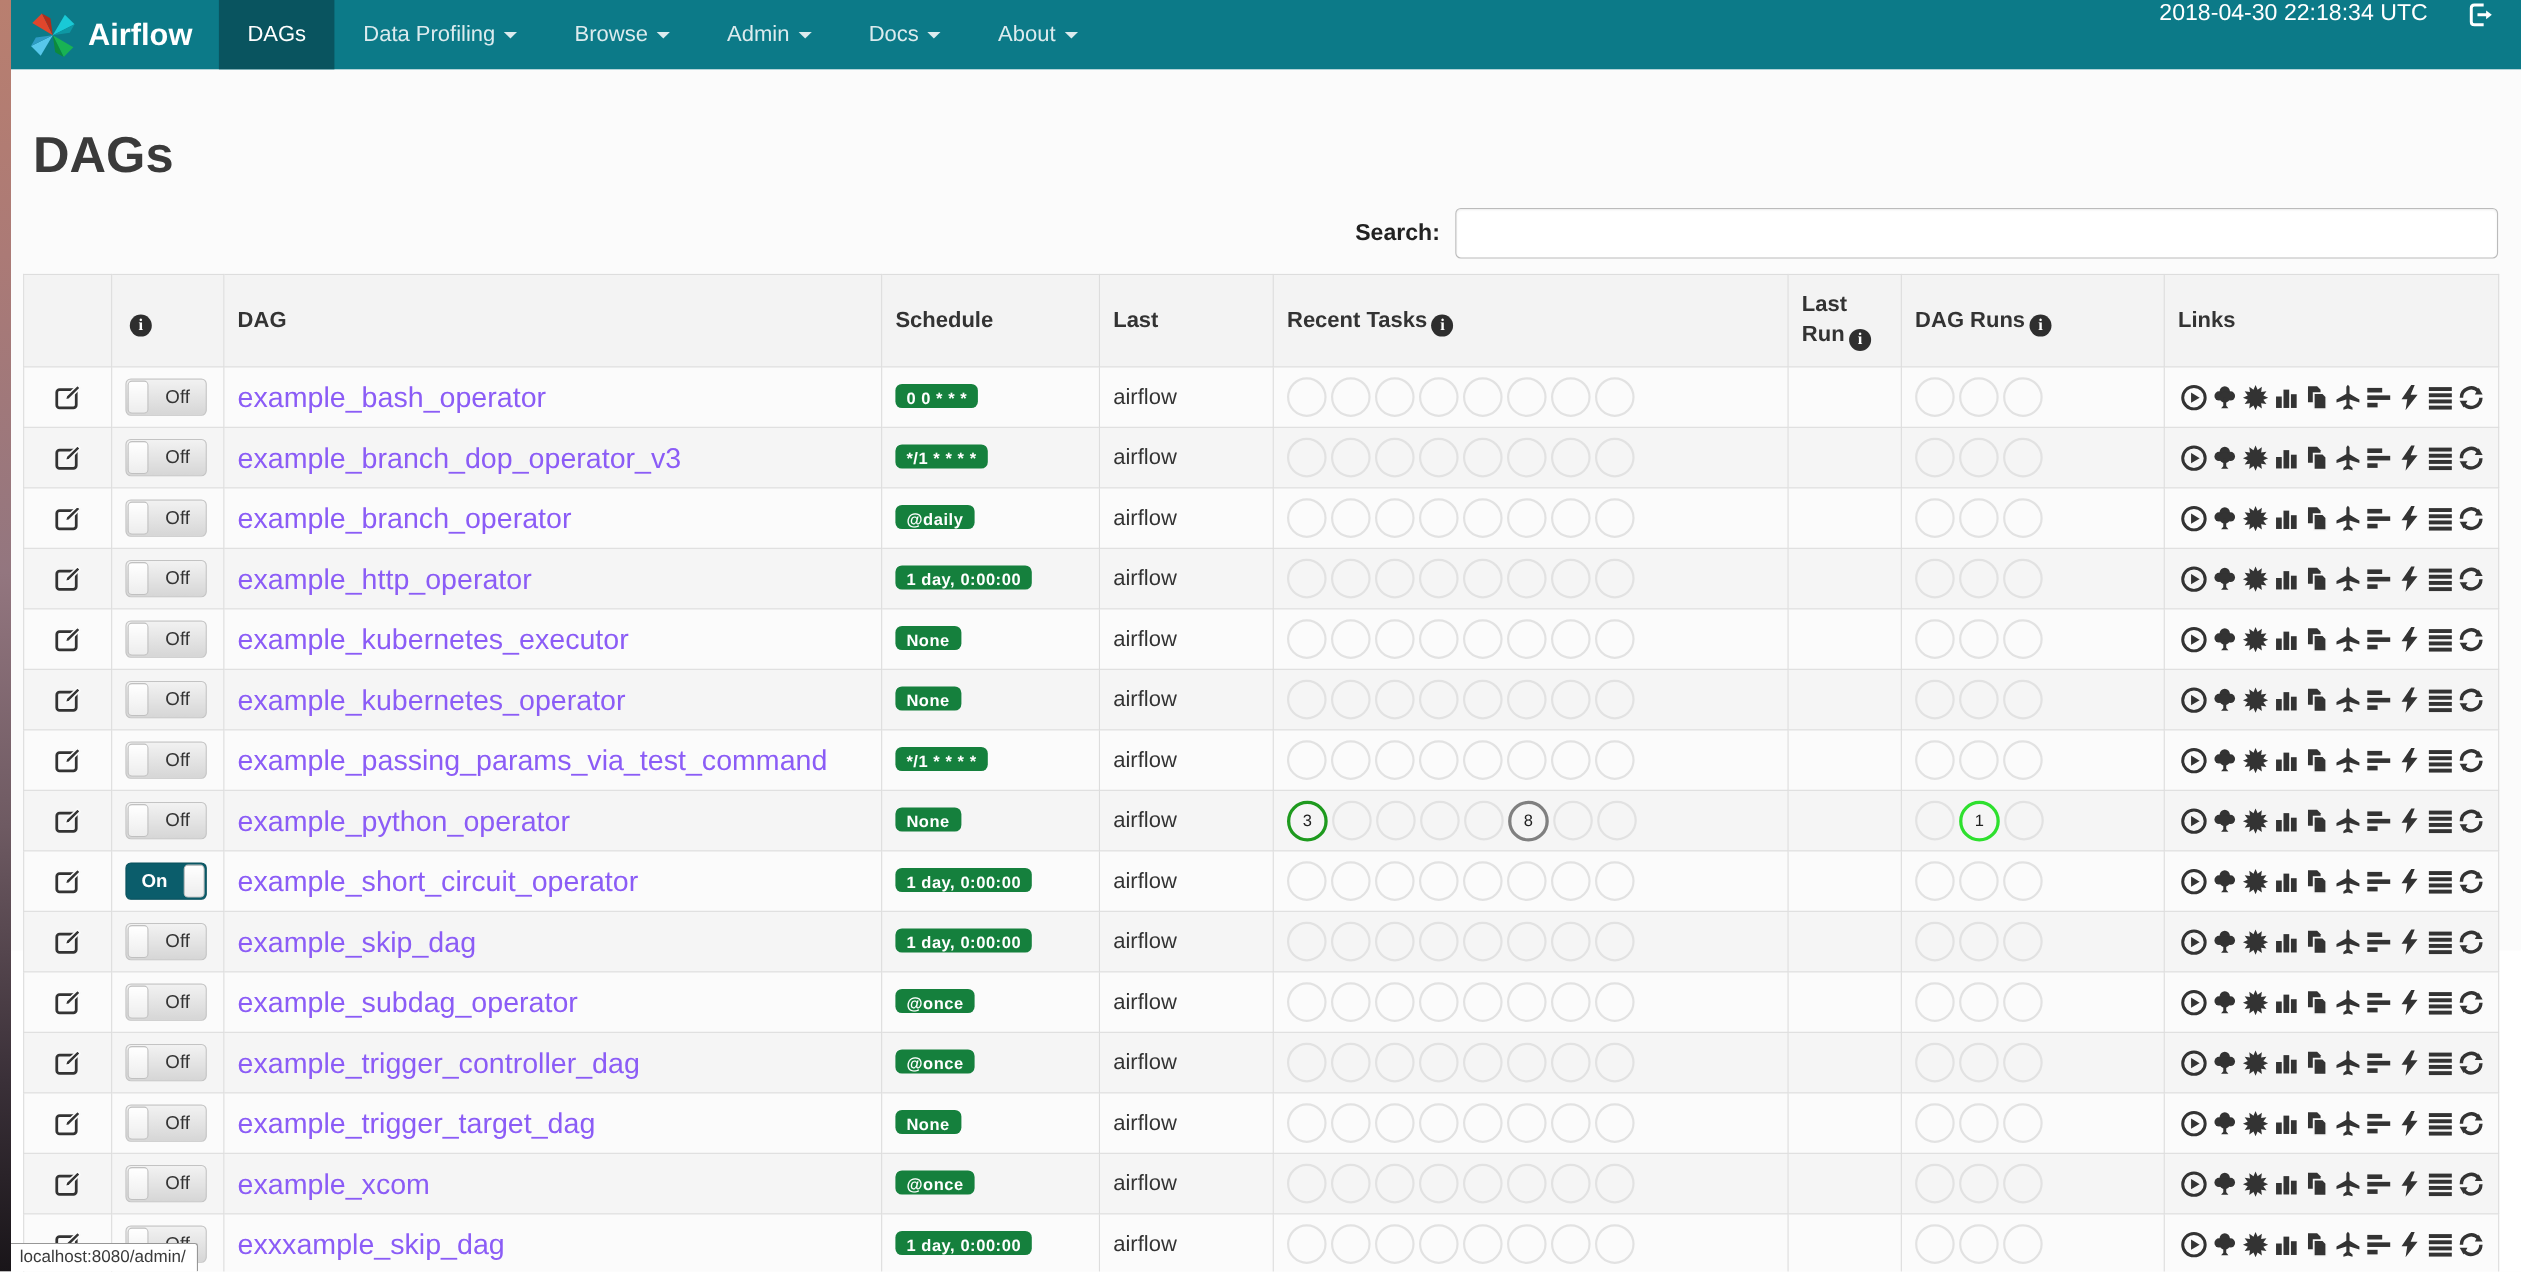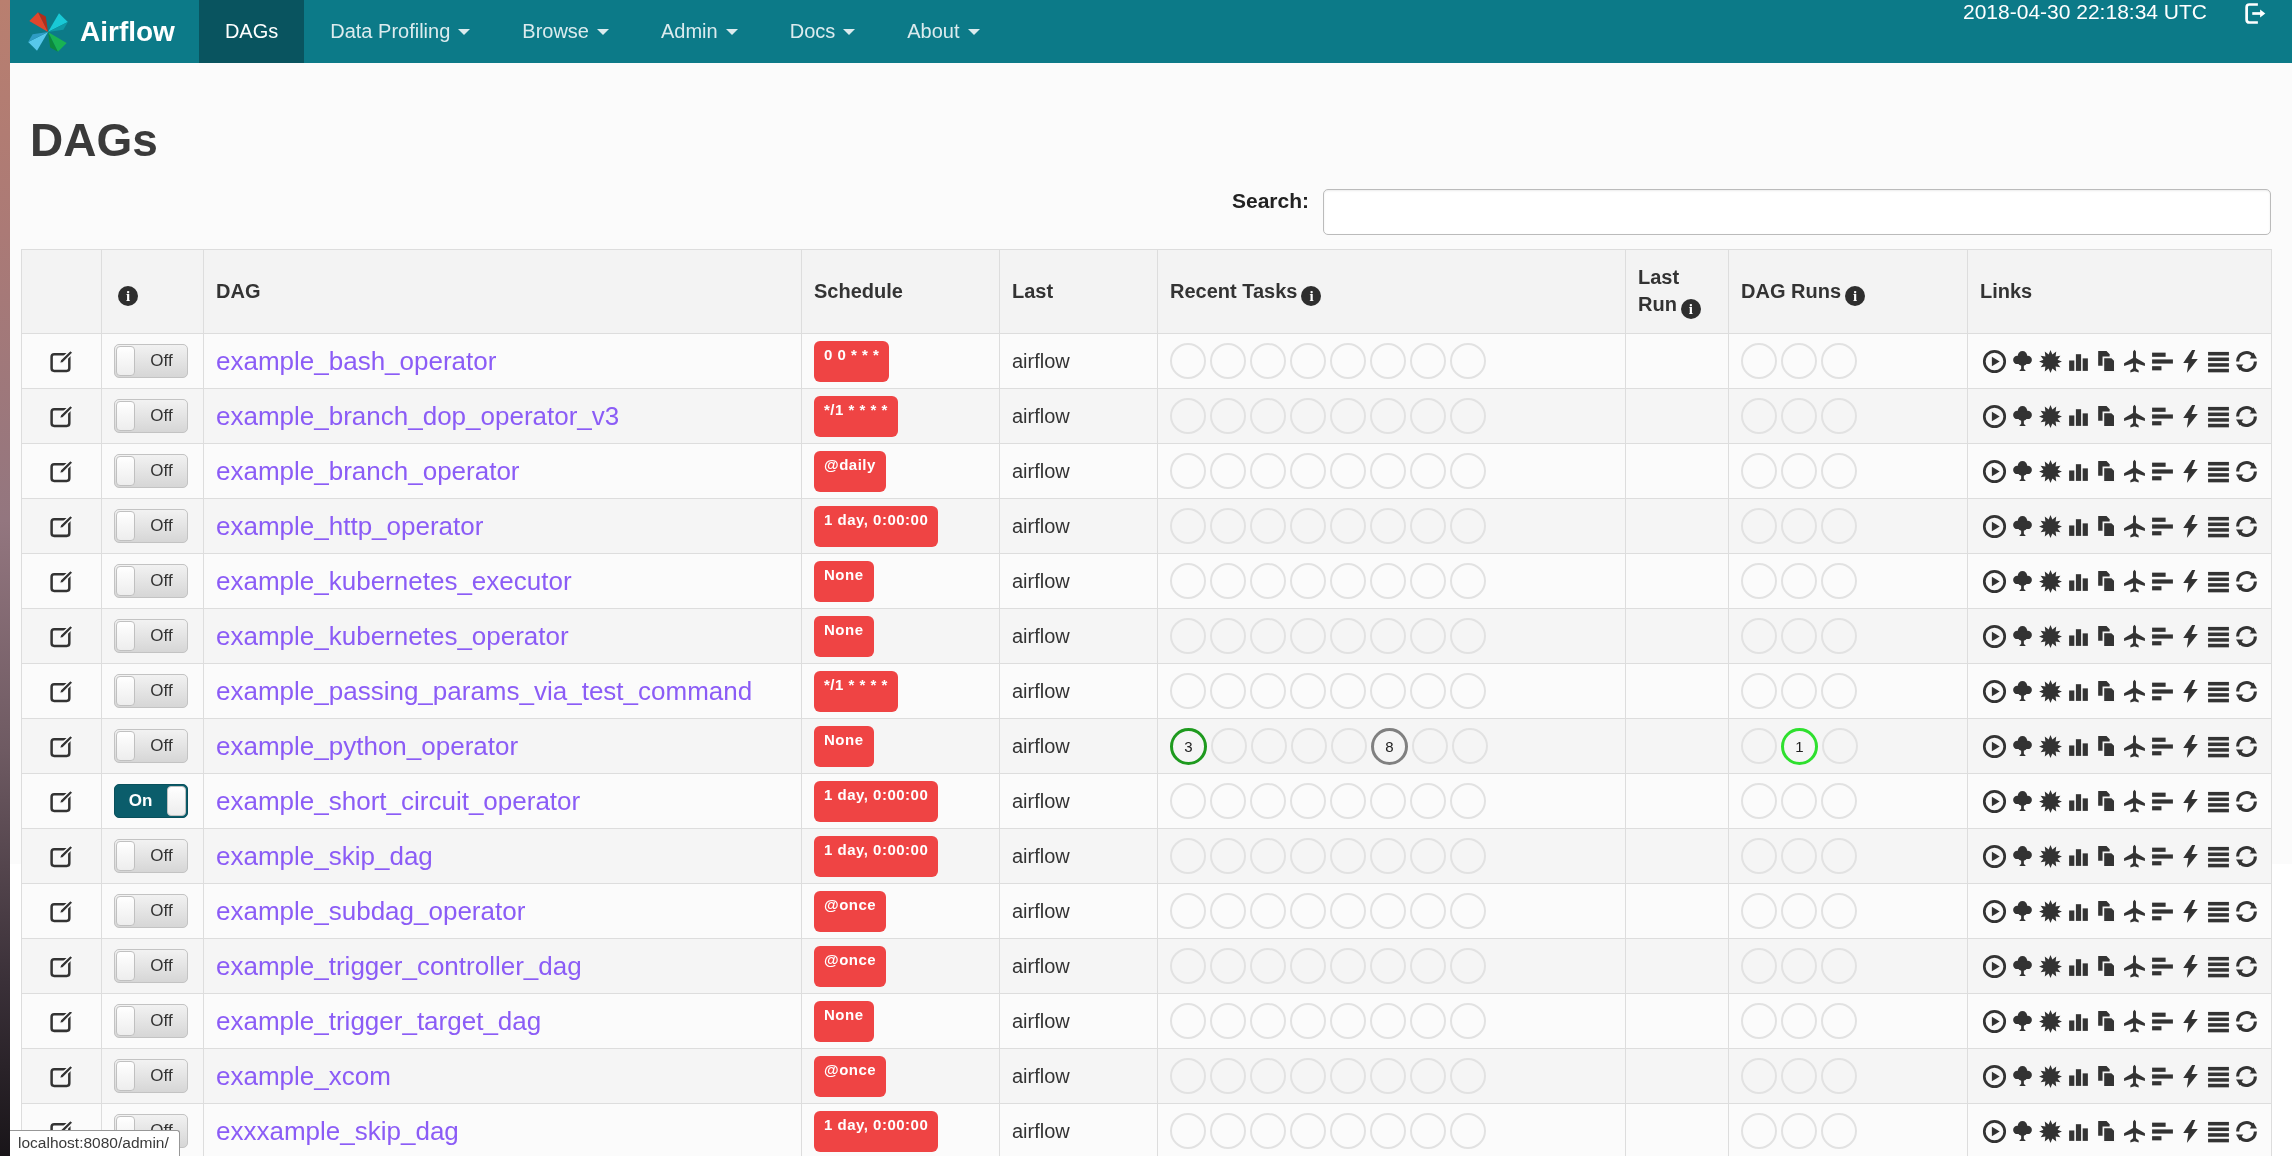--- a/index.html
+++ b/index.html
@@ -25,21 +25,21 @@
   .caret { display: inline-block; margin-left: 8px; width: 0; height: 0;
     border-left: 6px solid transparent; border-right: 6px solid transparent; border-top: 6px solid currentColor; }
   .nav-right { margin-left: auto; display: flex; gap: 34px; padding-right: 24px; color: #fff; }
   .clock { font-size: 21px; }
   .logout { color: #fff; display: flex; }
   .logout svg { width: 27px; height: 27px; }
 
   
   h1.page-title { margin: 50px 0 0 20px; font-size: 46px; font-weight: 600; color: #3a3a3a; }
 
-  .search-row { display: flex; justify-content: flex-end; gap: 14px;
+  .search-row { display: flex; justify-content: flex-end; align-items: center; gap: 14px;
     margin: 22px 21px 14px 0; }
   .search-row label { font-size: 21px; font-weight: bold; color: #222; }
   .search-row input { width: 948px; height: 46px; border: 1px solid #bbb; border-radius: 5px;
     background: #fff; font-size: 20px; padding: 0 12px; outline: none;
     box-shadow: inset 0 1px 2px rgba(0,0,0,.08); }
 
   
   table.dags { margin-left: 11px; width: 2250px; border-collapse: collapse; table-layout: fixed;
     background: #fcfcfc; }
   table.dags th, table.dags td { border: 1px solid #ddd; vertical-align: middle; }
@@ -61,22 +61,22 @@
     overflow: hidden; cursor: pointer; background: linear-gradient(#f2f2f2,#d6d6d6); }
   .switch .knob { width: 19px; margin: 1px; background: linear-gradient(#ffffff,#ededed);
     border: 1px solid #c0c0c0; border-radius: 4px; }
   .switch .sw-label { flex: 1; display: flex; align-items: center; justify-content: center;
     font-size: 17px; color: #333; }
   .switch.on { flex-direction: row-reverse; background: #0B5D6B; border-color: #09505c; }
   .switch.on .sw-label { color: #fff; font-weight: bold; }
 
   a.dag-link { color: #8b5cf6; text-decoration: none; font-size: 26px; }
 
-  .badge-sched { display: inline-block; background: #ef4444; color: #fff; font-size: 15px; font-weight: bold;
-    padding: 5px 10px 19px; border-radius: 6px; letter-spacing: .5px; white-space: nowrap; }
+  .badge-sched { display: inline-block; background: #15803d; color: #fff; font-size: 15px; font-weight: bold;
+    padding: 5px 10px 0; border-radius: 6px; letter-spacing: .5px; white-space: nowrap; }
 
   td.c-recent, td.c-runs { padding: 0 0 0 4px; white-space: nowrap; }
   .circle { display: inline-flex; width: 36px; height: 36px; border: 2px solid #E2E2E2; border-radius: 50%;
     align-items: center; justify-content: center; margin-right: 4px; font-size: 15px; color: #222;
     vertical-align: middle; }
   .circle.counted { border-width: 3px; width: 37px; height: 37px; }
 
   td.c-links { text-align: center; color: #0E8294; white-space: nowrap; }
   td.c-links svg { width: 25px; height: 25px; margin: 0 1.5px; vertical-align: middle; cursor: pointer; }
 

